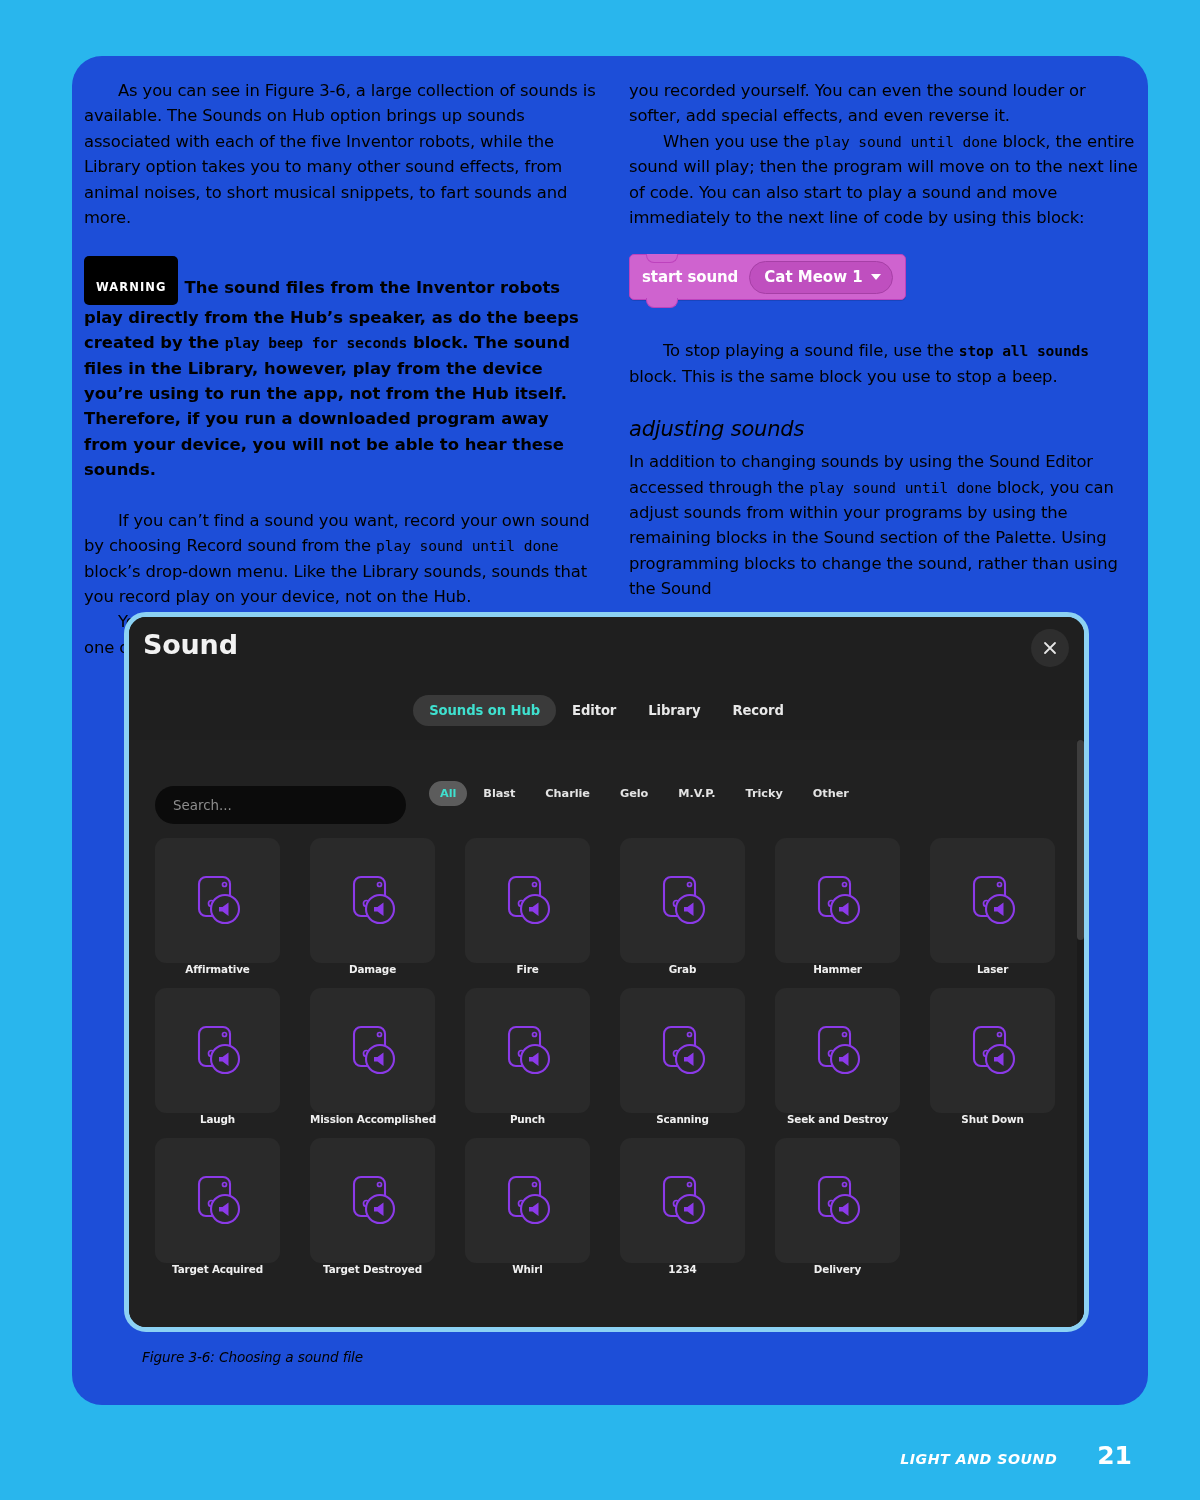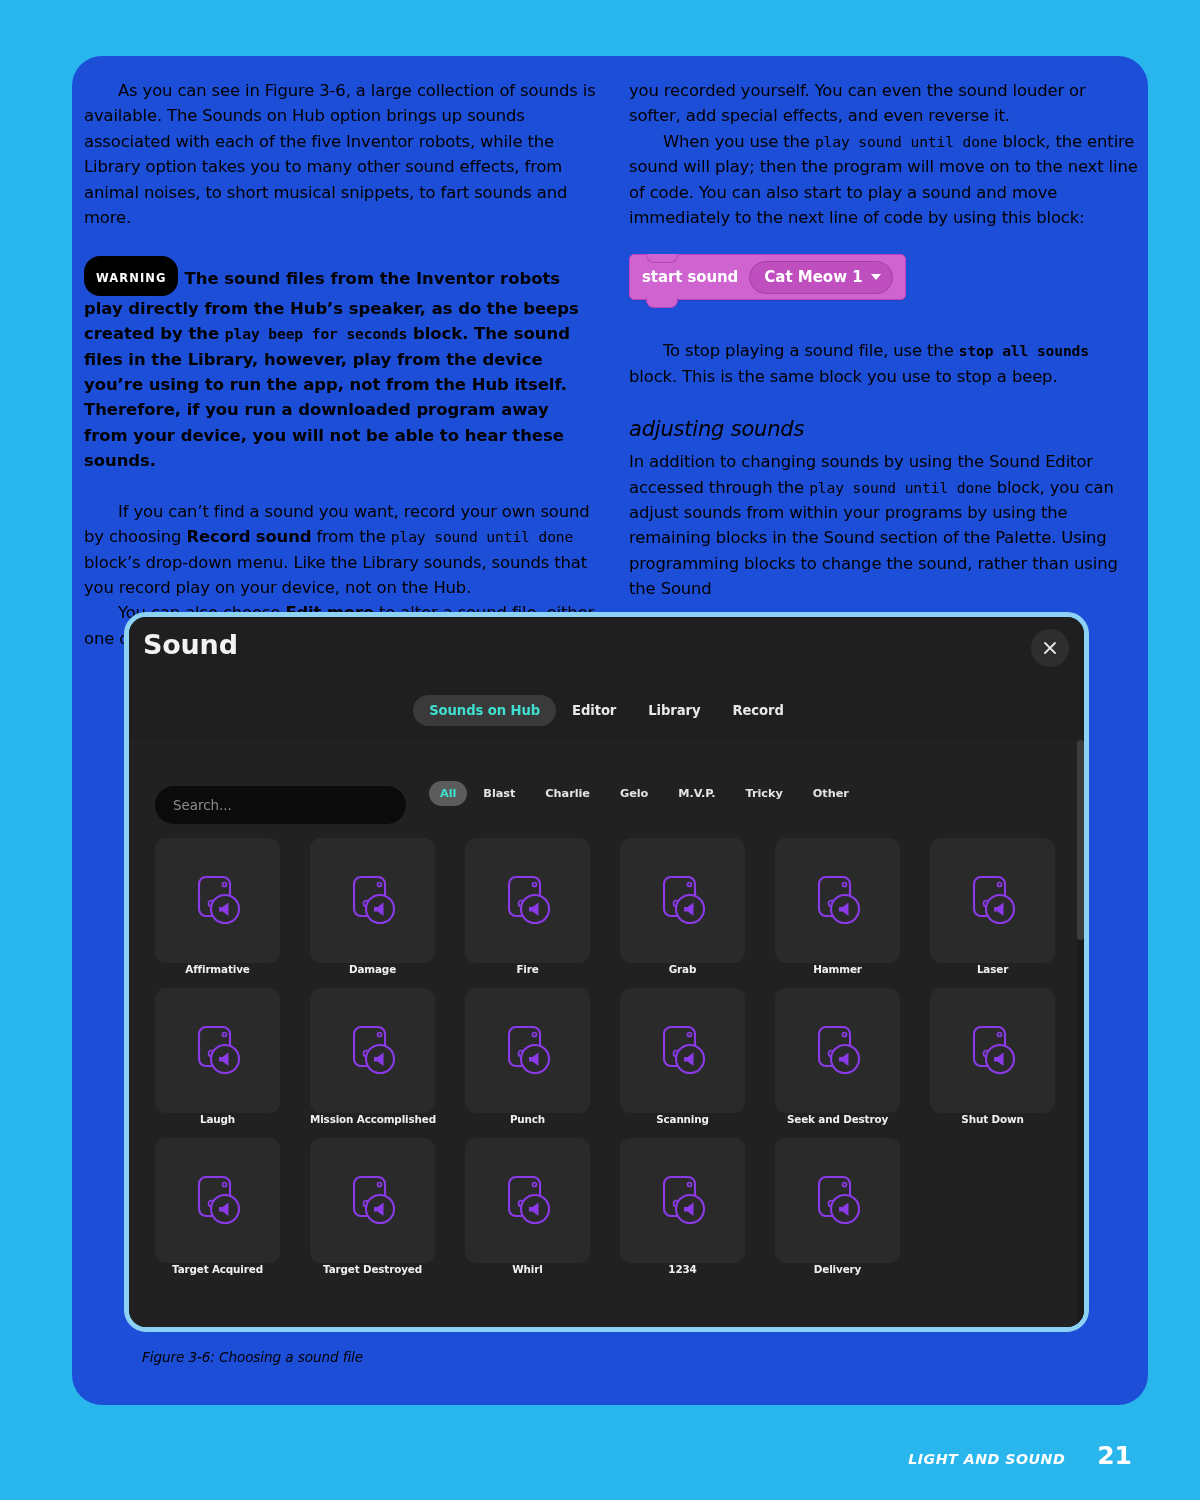--- a/index.html
+++ b/index.html
@@ -49,40 +49,40 @@
     letter-spacing: -0.12px;
   }
   p.indent { text-indent: 34px; }
   p.gap-top { margin-top: 25px; }
 
   code, .mono {
     font-family: "DejaVu Sans Mono", monospace;
     font-size: 14.6px;
     letter-spacing: -0.1px;
   }
-  b.strong { font-weight: bold; }
+  b.strong { font-weight: normal; }
 
   
   .warning-block {
     font-family: "DejaVu Sans", sans-serif;
     font-weight: bold;
     font-size: 16.4px;
     line-height: 25.4px;
     color: #000;
     margin-top: 26px;
   }
   .warning-badge {
     display: inline-block;
     background: #000;
     color: #fff;
-    border-radius: 16px;
+    border-radius: 5px;
     font-size: 11.5px;
     font-weight: bold;
     letter-spacing: 1.1px;
-    padding: 10px 11px 4px 12px;
+    padding: 19px 11px 4px 12px;
     vertical-align: 2px;
     margin-right: 7px;
   }
   .warning-block code {
     font-family: "DejaVu Sans Mono", monospace;
     font-weight: bold;
     font-size: 14.6px;
   }
 
   
@@ -340,21 +340,21 @@
     letter-spacing: -0.1px;
   }
 
   
   .footer {
     position: absolute;
     right: 68px;
     bottom: 30px;
     display: flex;
     align-items: baseline;
-    gap: 32px;
+    gap: 40px;
   }
   .footer .running {
     font-family: "DejaVu Sans", sans-serif;
     font-style: italic;
     font-weight: bold;
     font-size: 14.2px;
     color: #ffffff;
     letter-spacing: 0.5px;
   }
   .footer .pageno {

